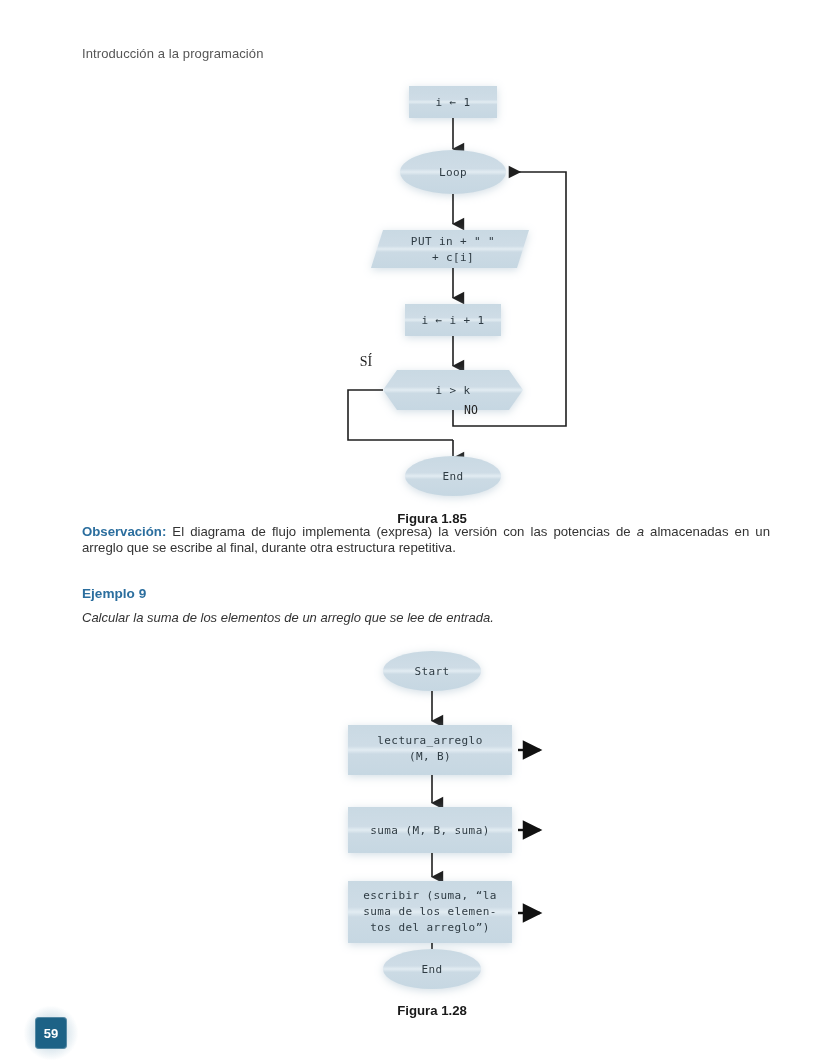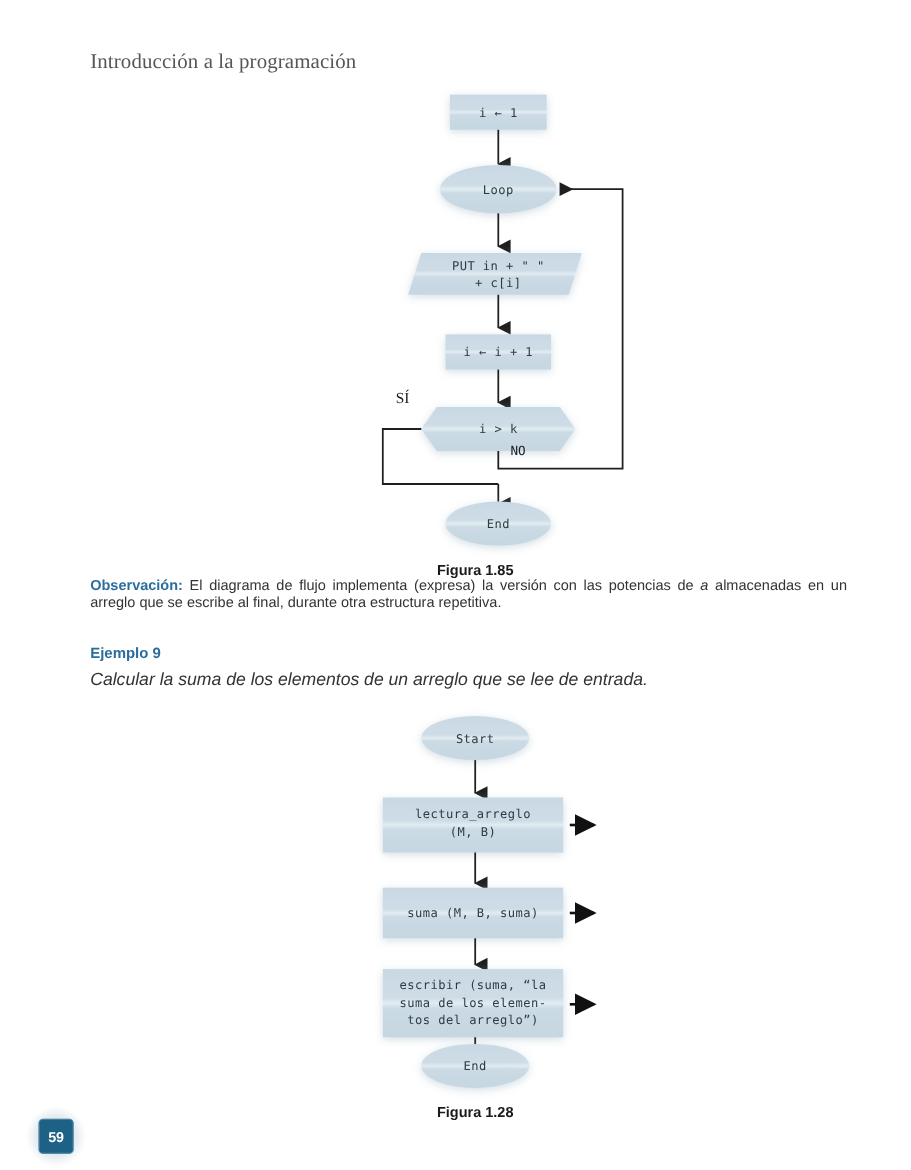--- a/index.html
+++ b/index.html
@@ -8,22 +8,22 @@
     width:828px;height:1064px;position:relative;overflow:hidden;
     font-family:"Liberation Sans", sans-serif;
     color:#333333;
     -webkit-font-smoothing:antialiased;
   }
   .page{position:absolute;inset:0;background:#fff;}
 
   
   .running-head{
     position:absolute;left:82px;top:46px;
-    font-size:19px;color:#565656;letter-spacing:.1px;
-    font-family:Liberation Serif, serif;
+    font-size:13px;color:#565656;letter-spacing:.1px;
+    font-family:Liberation Sans, sans-serif;
   }
 
   
   .flow{position:absolute;left:0;}
   .flow svg{display:block;overflow:visible;}
 
   
   .para{
     position:absolute;left:82px;width:688px;
     font-size:13.2px;line-height:16.4px;color:#333333;
@@ -31,21 +31,21 @@
   }
   .para .lead{color:#2b6e9e;font-weight:bold;}
   .para i{font-style:italic;}
 
   .ejemplo{
     position:absolute;left:82px;
     font-size:13.6px;font-weight:bold;color:#2b6e9e;
   }
   .ejemplo-text{
     position:absolute;left:82px;
-    font-size:16px;font-style:italic;color:#333333;
+    font-size:13px;font-style:italic;color:#333333;
   }
 
   .figcap{
     position:absolute;
     font-size:13.2px;font-weight:bold;color:#1a1a1a;
     text-align:center;width:200px;
   }
 
   
   .pagenum-wrap{position:absolute;left:24px;top:1006px;width:54px;height:54px;}

